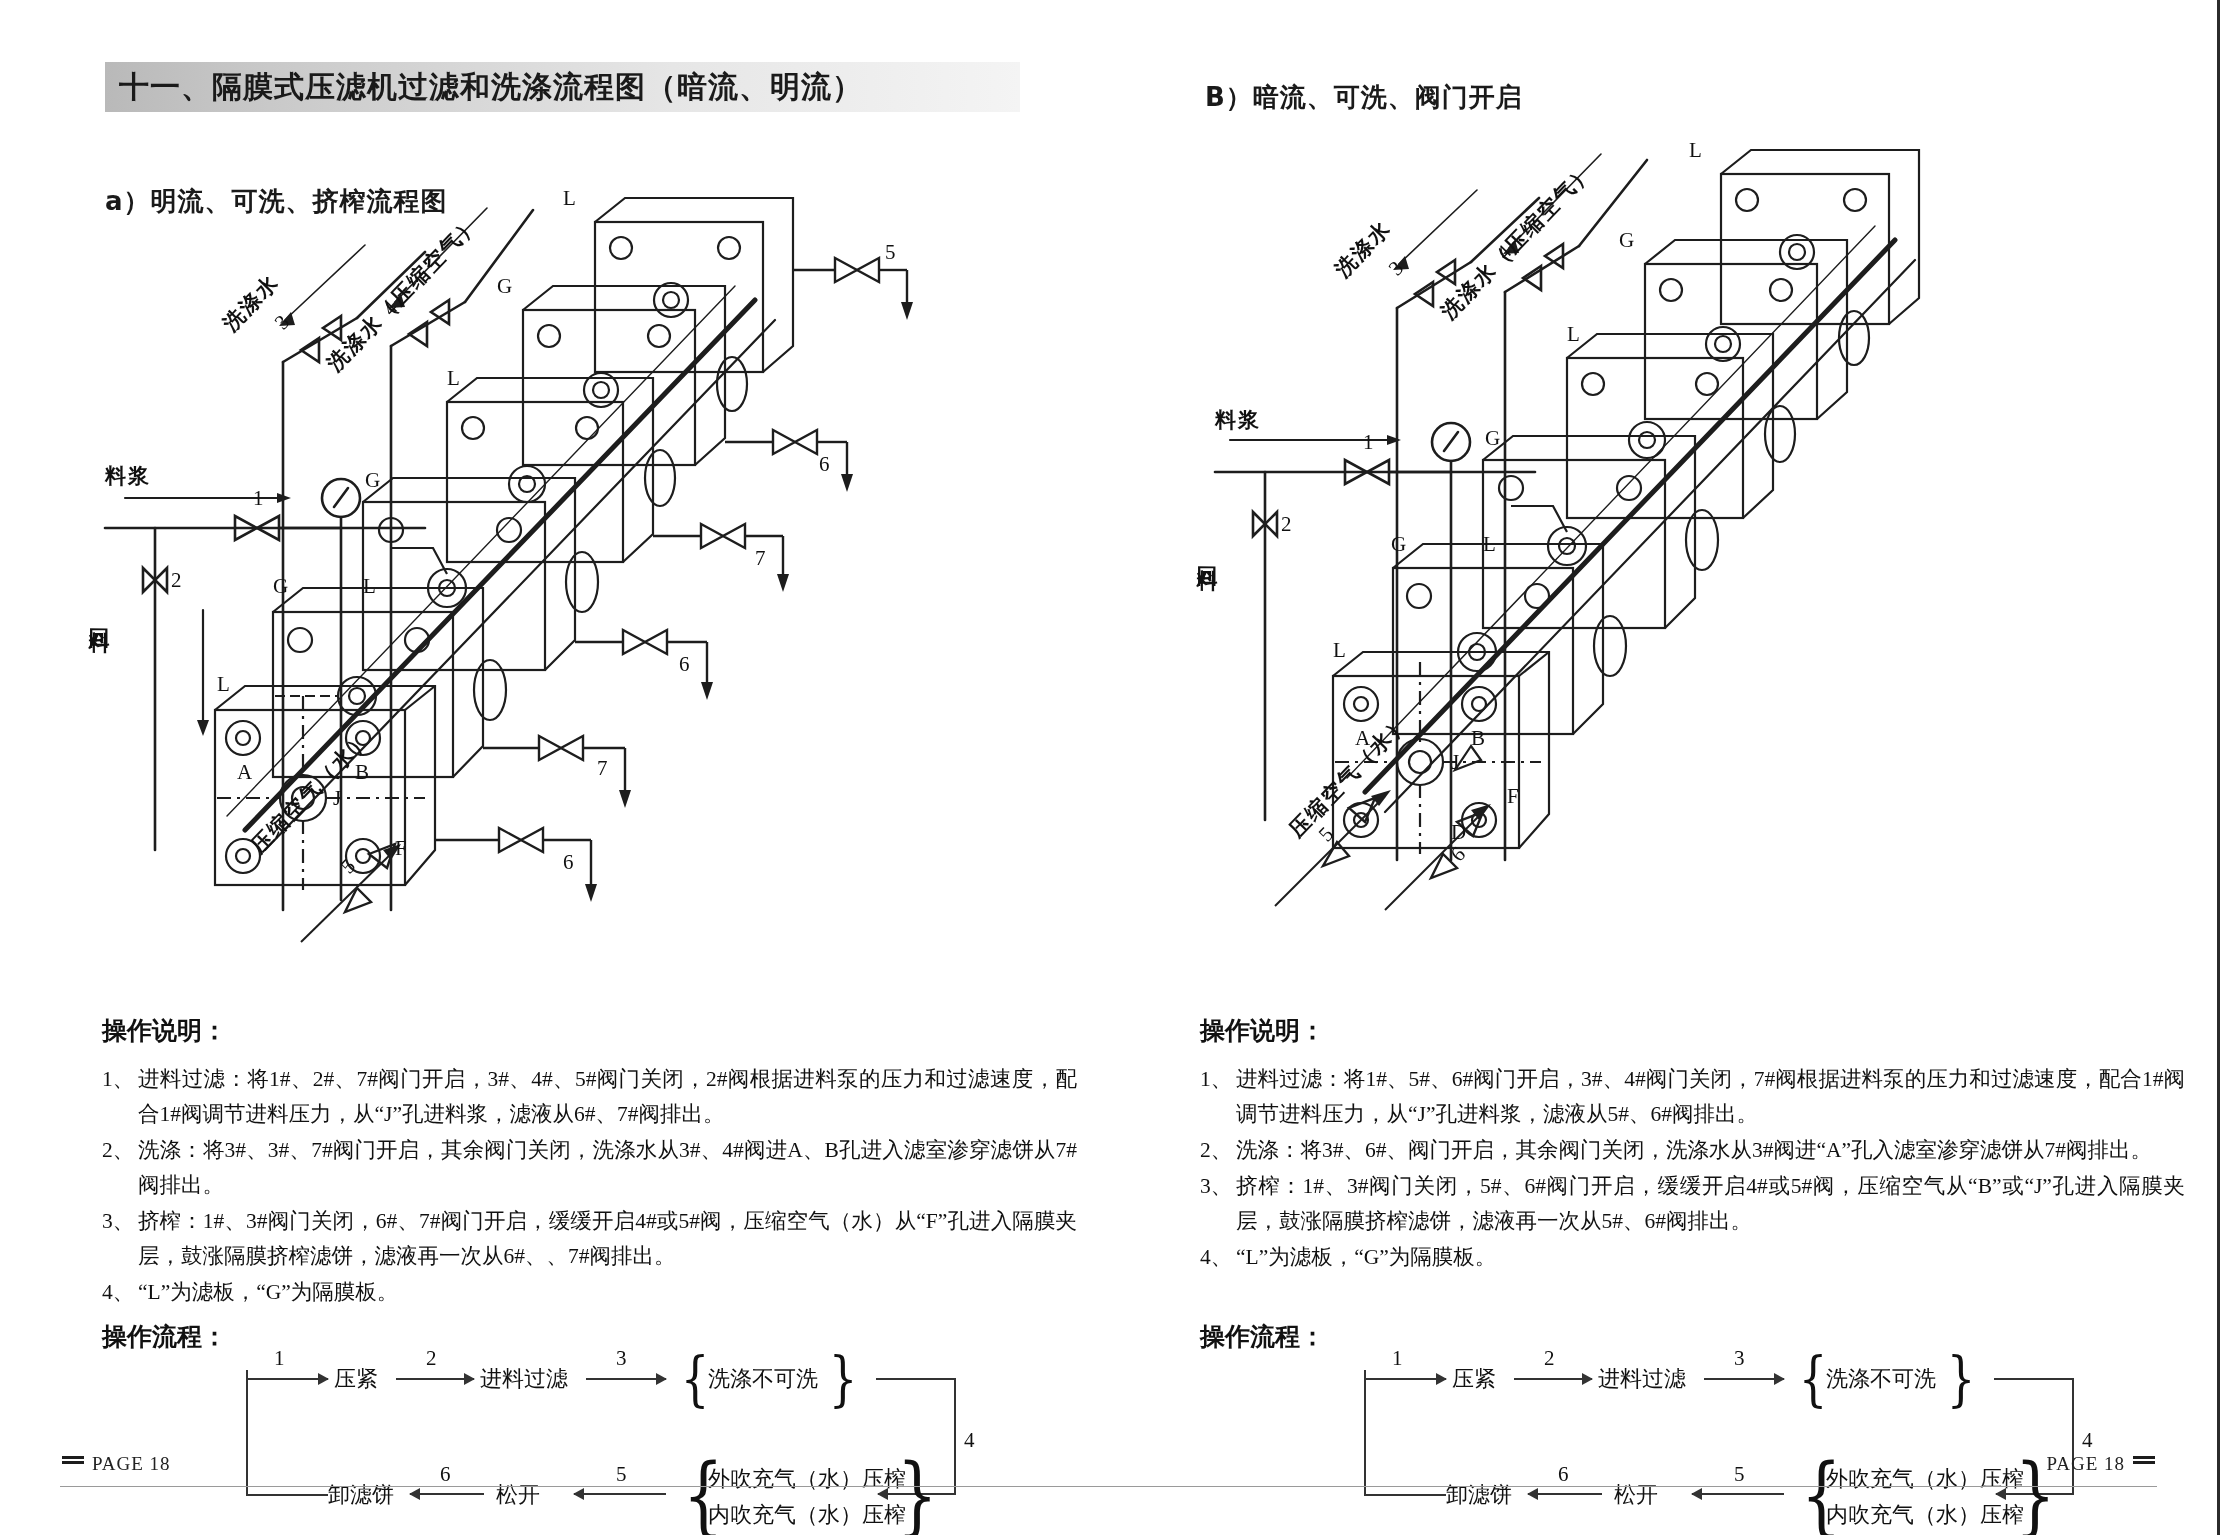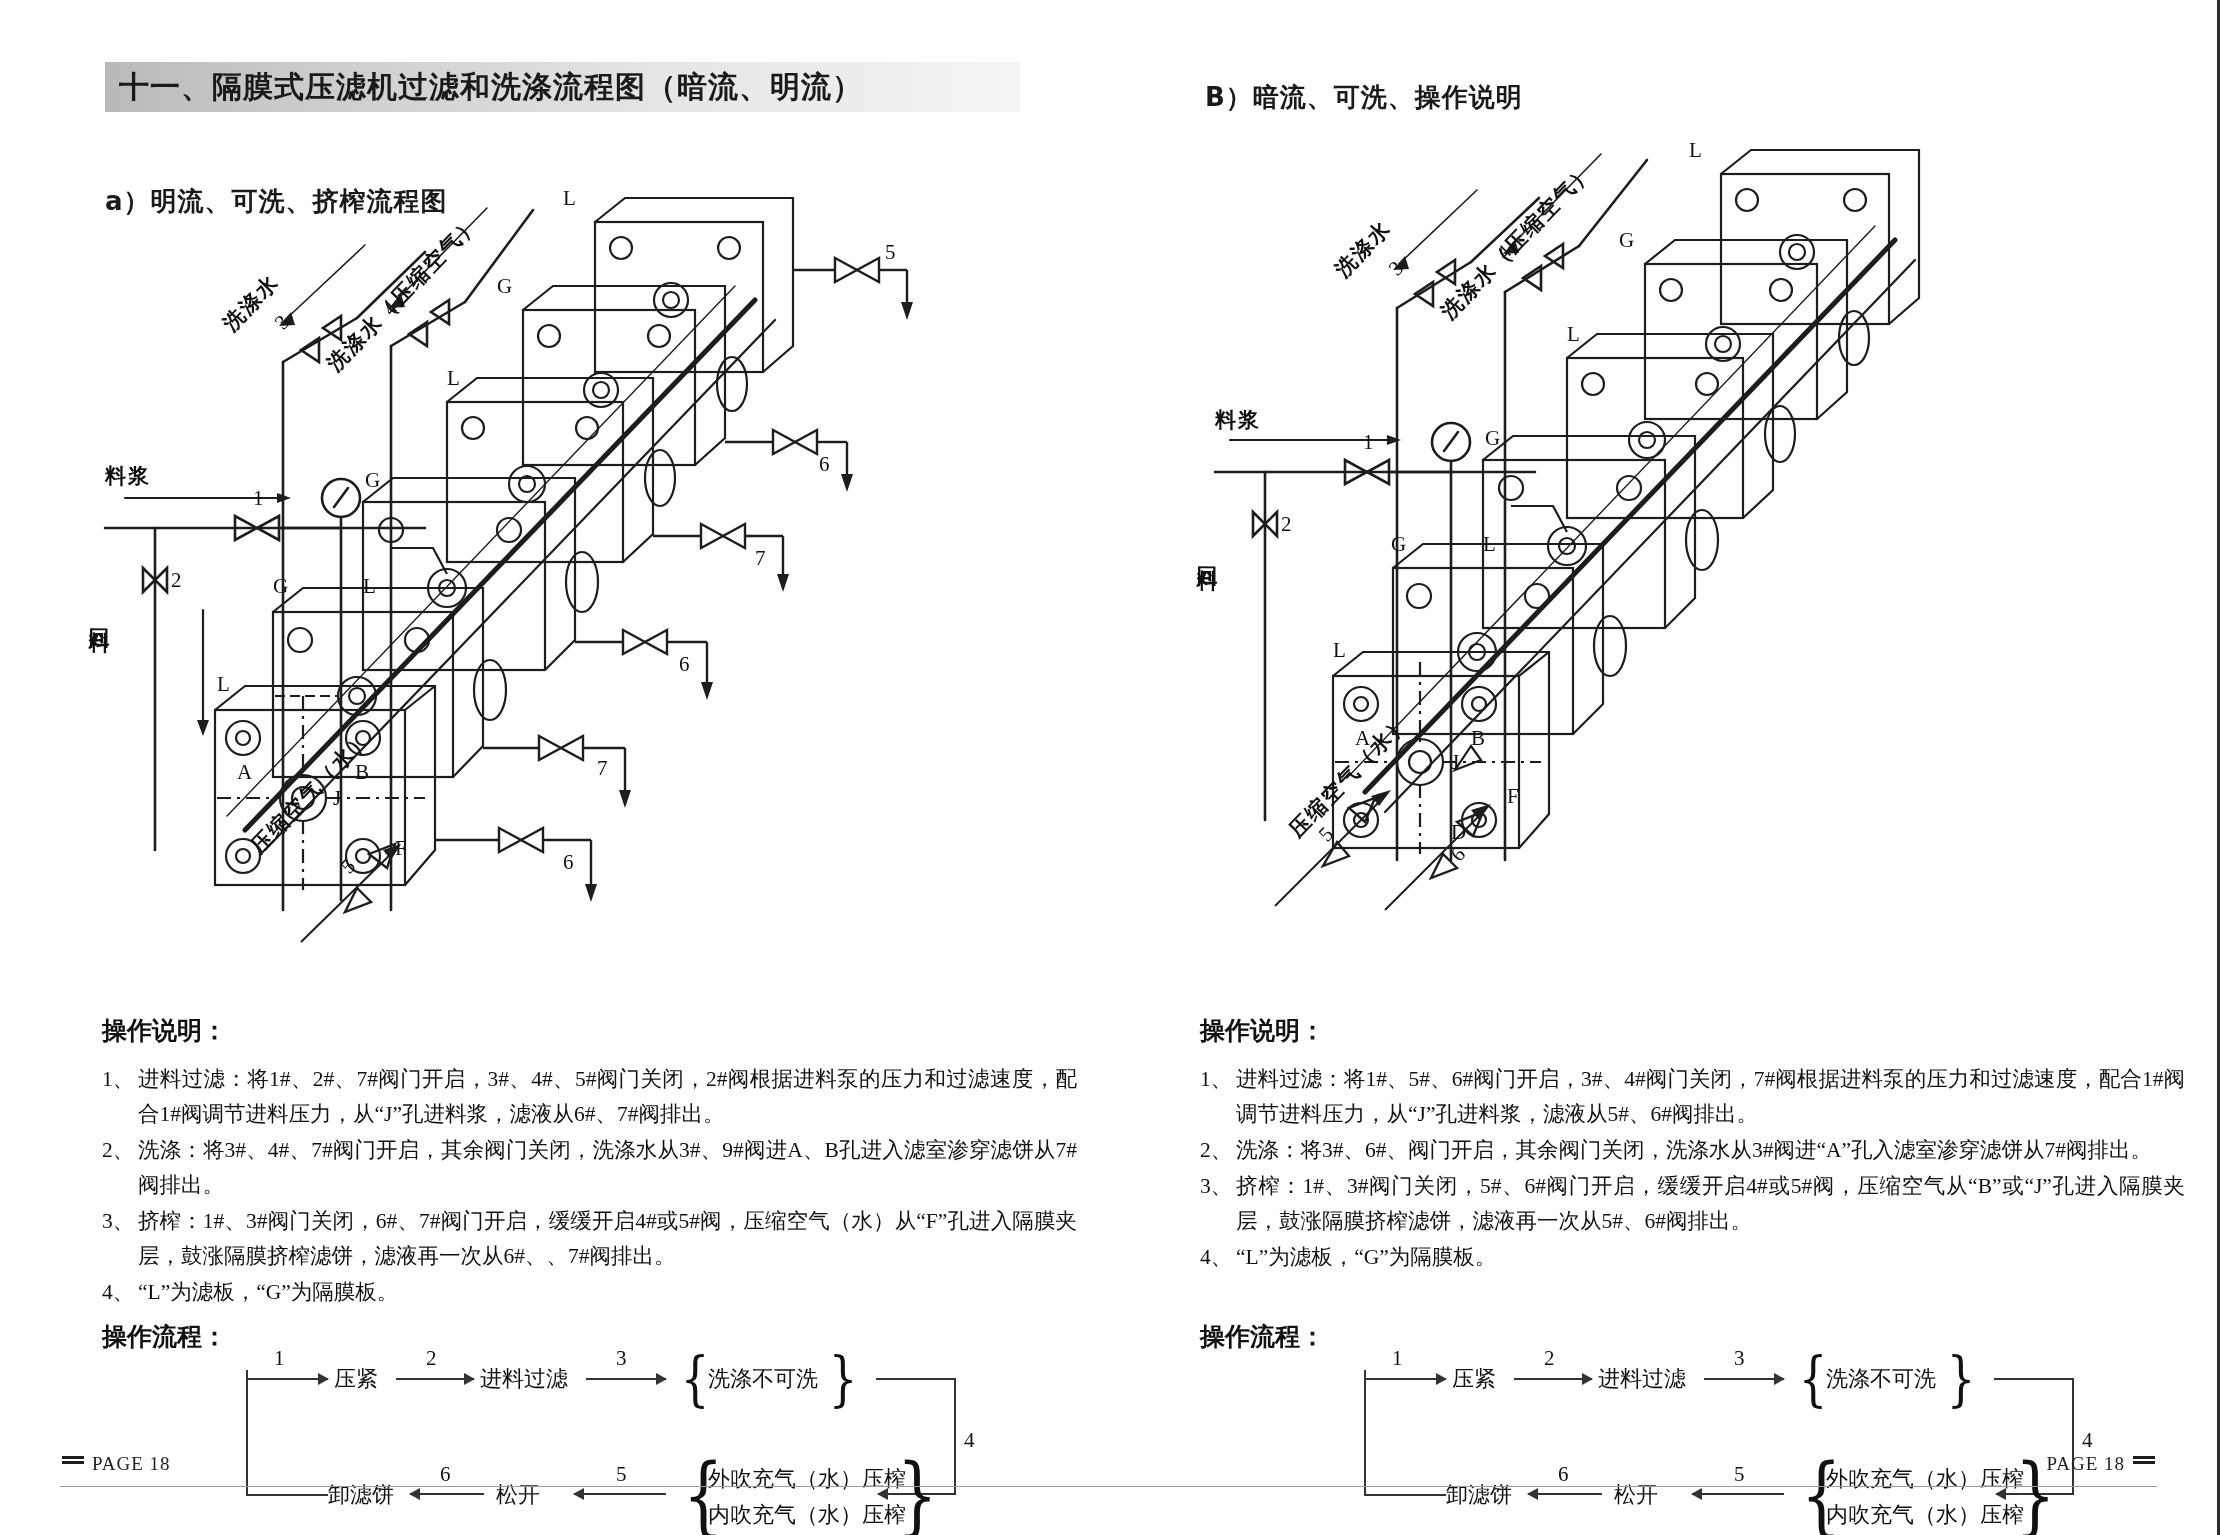--- a/index.html
+++ b/index.html
@@ -110,21 +110,21 @@
 </head>
 <body>
 
 <div class="page">
 
   <div class="title-bar">
     <span>十一、隔膜式压滤机过滤和洗涤流程图（暗流、明流）</span>
   </div>
 
   <div class="sub-title sub-a">a）明流、可洗、挤榨流程图</div>
-  <div class="sub-title sub-b">B）暗流、可洗、操作说明</div>
+  <div class="sub-title sub-b">B）暗流、可洗、阀门开启</div>
 
   <div class="diagram" style="left:95px;top:150px;width:1000px;height:850px;">
     <svg width="1000" height="850" viewBox="0 0 1000 850">
       <g fill="none" stroke="#1d1d1d" stroke-width="2.6" stroke-linecap="round">
 
         <line x1="10" y1="378" x2="330" y2="378"></line>
 
         <line x1="30" y1="348" x2="190" y2="348" stroke-width="2.2"></line>
         <polygon points="196,348 182,343 182,353" fill="#1d1d1d" stroke="none"></polygon>
 
@@ -449,21 +449,21 @@
   </div>
 
   <div class="sec-head" style="left:102px;top:1014px;">操作说明：</div>
   <div class="instr" style="left:102px;top:1062px;">
     <div class="li">
       <div class="num">1、</div>
       <div class="txt">进料过滤：将1#、2#、7#阀门开启，3#、4#、5#阀门关闭，2#阀根据进料泵的压力和过滤速度，配合1#阀调节进料压力，从“J”孔进料浆，滤液从6#、7#阀排出。</div>
     </div>
     <div class="li">
       <div class="num">2、</div>
-      <div class="txt">洗涤：将3#、4#、7#阀门开启，其余阀门关闭，洗涤水从3#、9#阀进A、B孔进入滤室渗穿滤饼从7#阀排出。</div>
+      <div class="txt">洗涤：将3#、3#、7#阀门开启，其余阀门关闭，洗涤水从3#、4#阀进A、B孔进入滤室渗穿滤饼从7#阀排出。</div>
     </div>
     <div class="li">
       <div class="num">3、</div>
       <div class="txt">挤榨：1#、3#阀门关闭，6#、7#阀门开启，缓缓开启4#或5#阀，压缩空气（水）从“F”孔进入隔膜夹层，鼓涨隔膜挤榨滤饼，滤液再一次从6#、、7#阀排出。</div>
     </div>
     <div class="li">
       <div class="num">4、</div>
       <div class="txt">“L”为滤板，“G”为隔膜板。</div>
     </div>
   </div>

